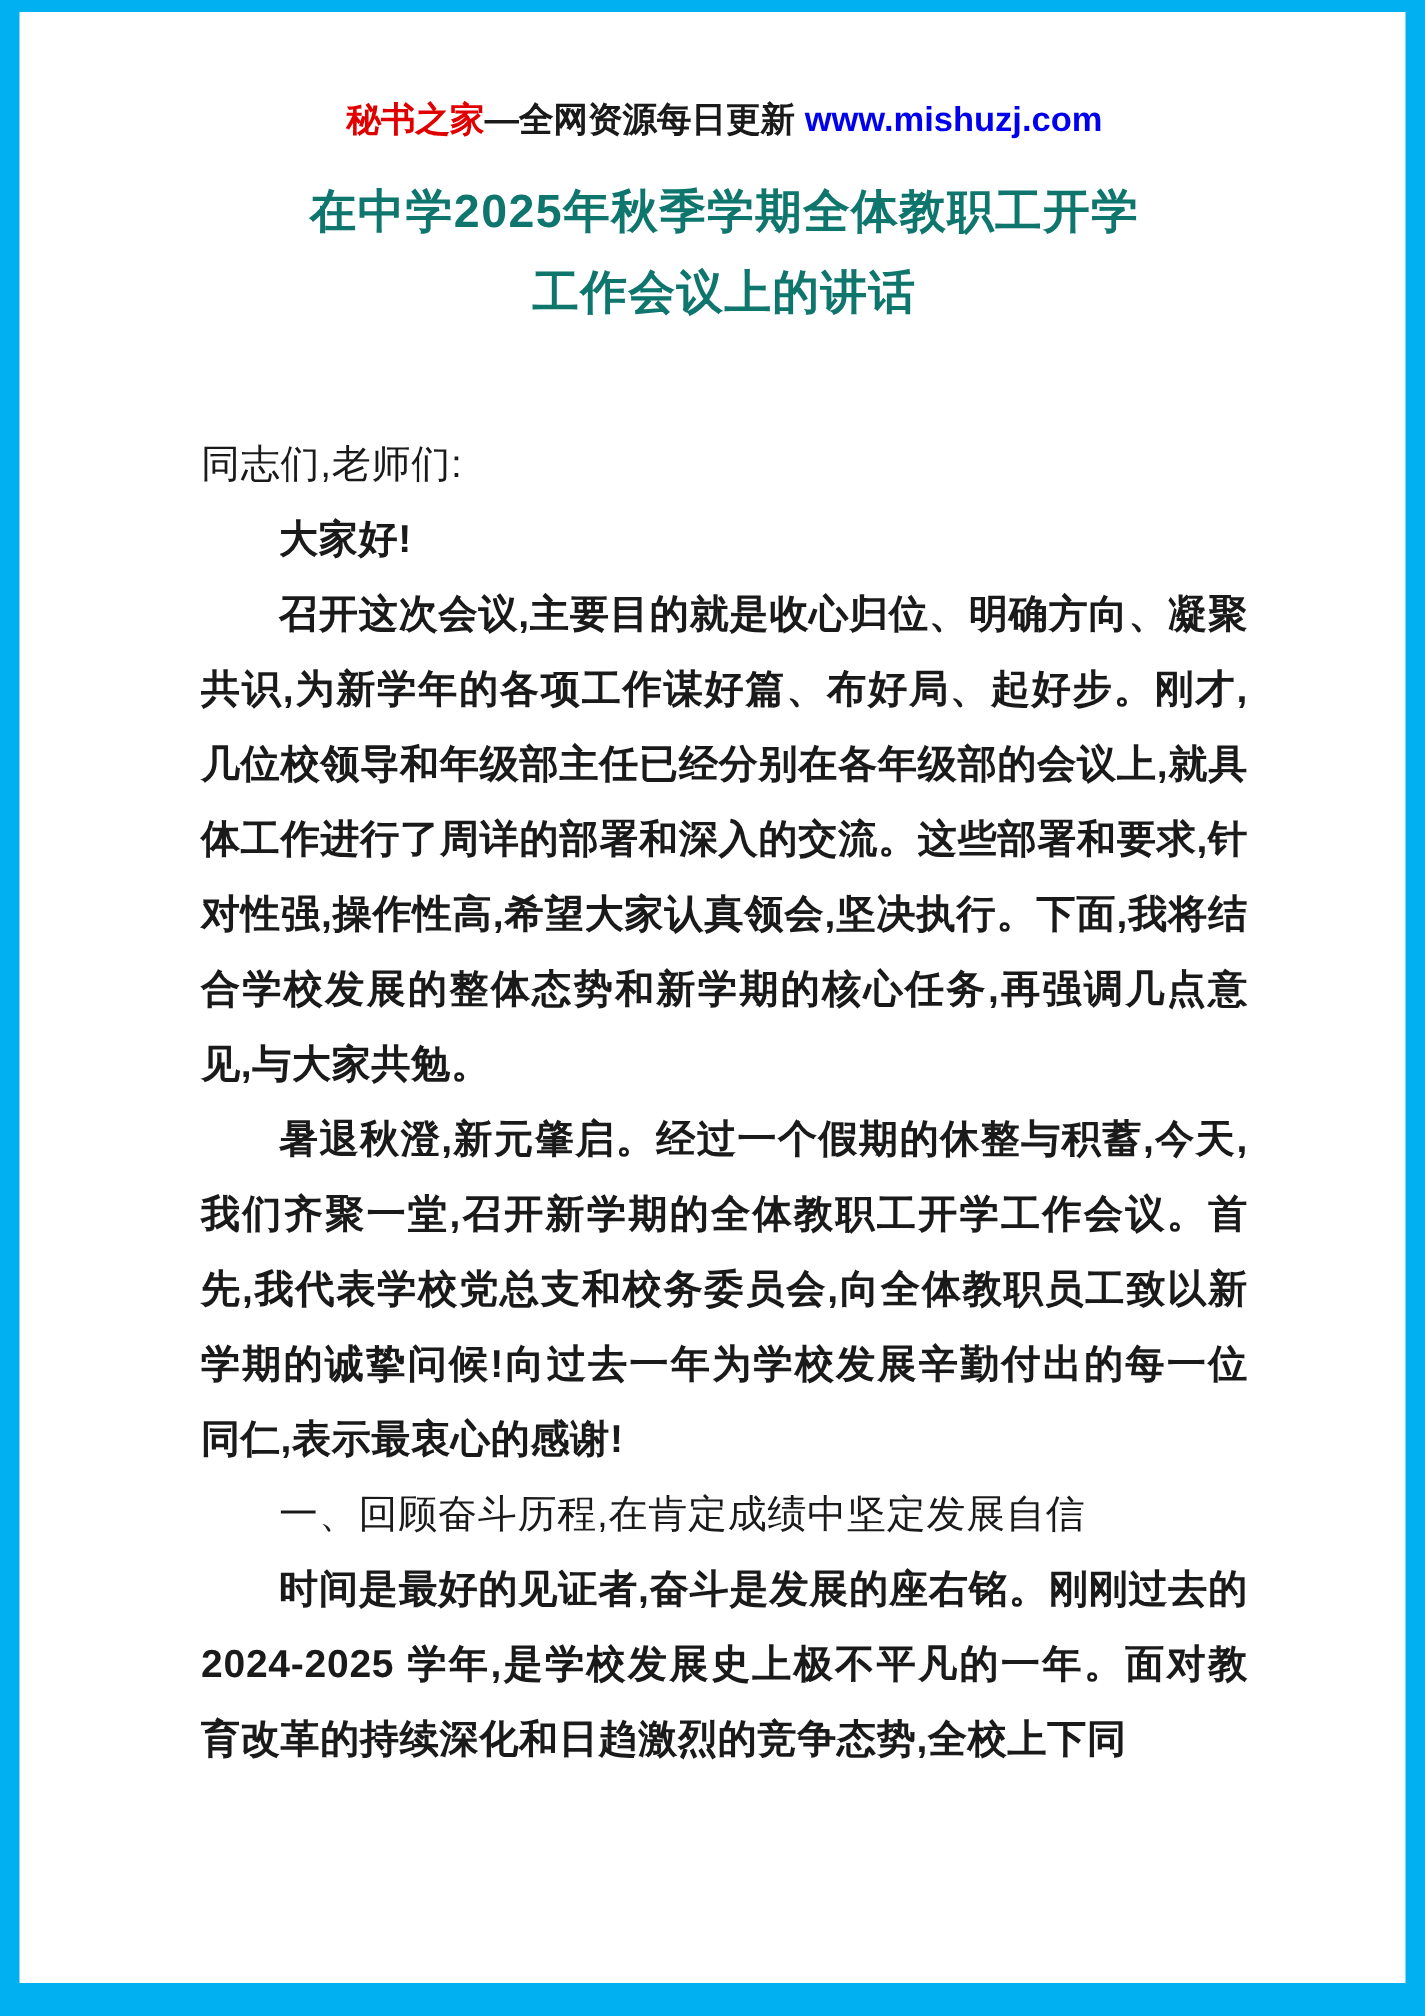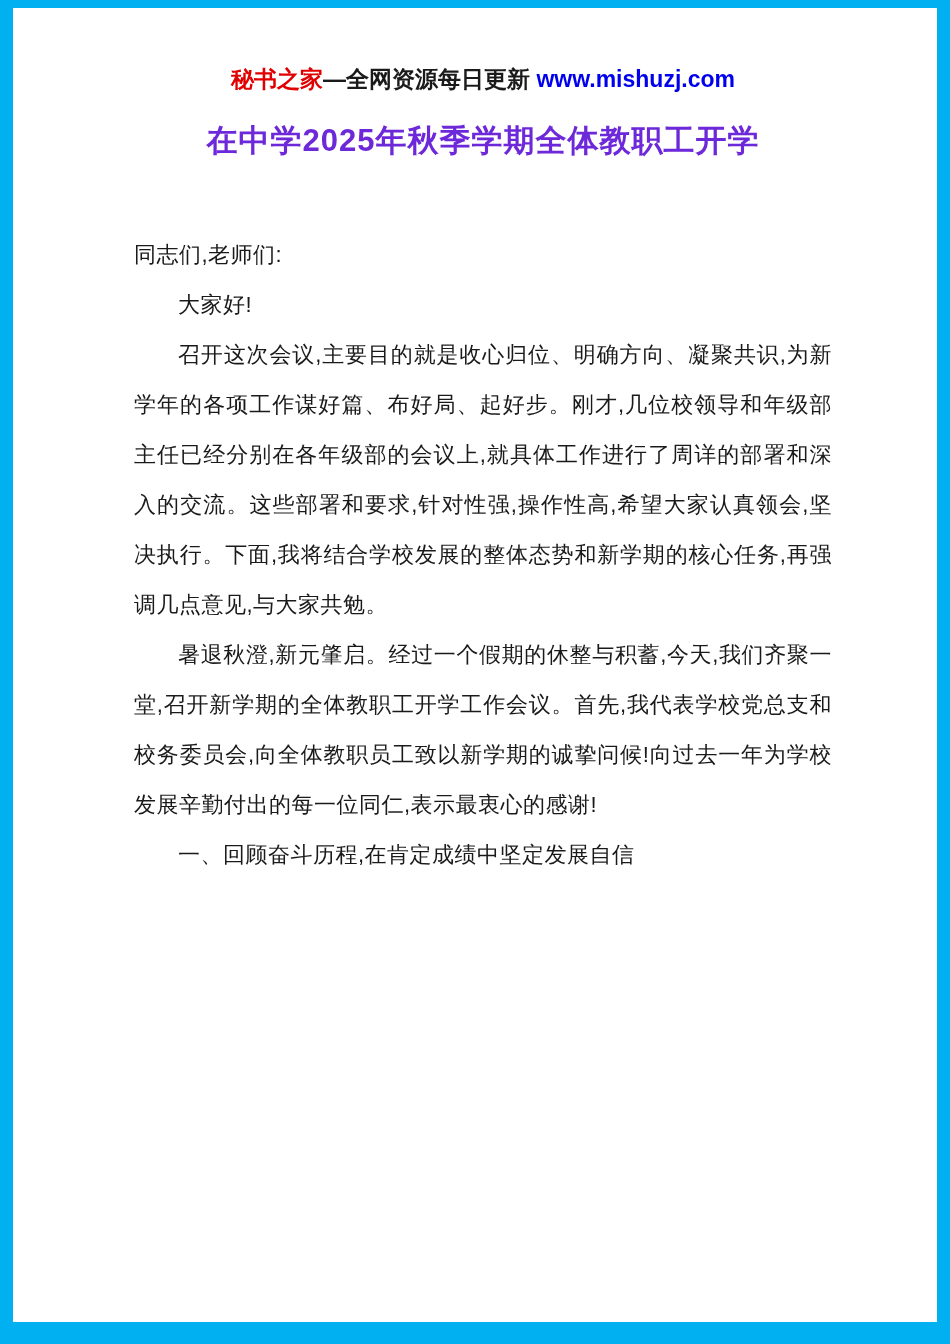--- a/index.html
+++ b/index.html
@@ -32,56 +32,58 @@
     white-space: nowrap;
   }
   .site-header .brand { color: #e00000; }
   .site-header .tagline { color: #1a1a1a; }
   .site-header .url { color: #0000ee; text-decoration: none; cursor: pointer; }
   .doc-title {
     margin: 14px 0 0 0;
     text-align: center;
     font-size: 31px;
     font-weight: bold;
-    color: #6d28d9;
+    color: #0f766e;
     line-height: 54px;
     letter-spacing: 1px;
   }
   .doc-title .title-line { display: block; }
   .doc-body {
     margin-top: 62px;
     color: #1a1a1a;
   }
   .doc-body p {
     margin: 0;
-    font-size: 22px;
+    font-size: 26px;
     line-height: 50px;
     text-align: justify;
     letter-spacing: 0.5px;
   }
   .p-plain  { text-indent: 0; }
-  .p-indent { text-indent: 2em; }
+  .p-indent { text-indent: 2em; font-weight: bold; }
   .p-heading { text-indent: 2em; font-weight: normal; }
 </style>
 </head>
 <body>
 
 <div class="frame">
   <div class="sheet">
 
     <div class="site-header">
       <span class="brand">秘书之家</span><span class="tagline">—全网资源每日更新 </span><span class="url">www.mishuzj.com</span>
     </div>
 
     <h1 class="doc-title">
       <span class="title-line">在中学2025年秋季学期全体教职工开学</span>
+      <span class="title-line">工作会议上的讲话</span>
     </h1>
 
     <div class="doc-body">
       <p class="p-plain">同志们,老师们:</p>
       <p class="p-indent">大家好!</p>
       <p class="p-indent">召开这次会议,主要目的就是收心归位、明确方向、凝聚共识,为新学年的各项工作谋好篇、布好局、起好步。刚才,几位校领导和年级部主任已经分别在各年级部的会议上,就具体工作进行了周详的部署和深入的交流。这些部署和要求,针对性强,操作性高,希望大家认真领会,坚决执行。下面,我将结合学校发展的整体态势和新学期的核心任务,再强调几点意见,与大家共勉。</p>
       <p class="p-indent">暑退秋澄,新元肇启。经过一个假期的休整与积蓄,今天,我们齐聚一堂,召开新学期的全体教职工开学工作会议。首先,我代表学校党总支和校务委员会,向全体教职员工致以新学期的诚挚问候!向过去一年为学校发展辛勤付出的每一位同仁,表示最衷心的感谢!</p>
       <p class="p-heading">一、回顾奋斗历程,在肯定成绩中坚定发展自信</p>
+      <p class="p-indent">时间是最好的见证者,奋斗是发展的座右铭。刚刚过去的 2024-2025 学年,是学校发展史上极不平凡的一年。面对教育改革的持续深化和日趋激烈的竞争态势,全校上下同</p>
     </div>
 
   </div>
 </div>
 
 </body></html>

